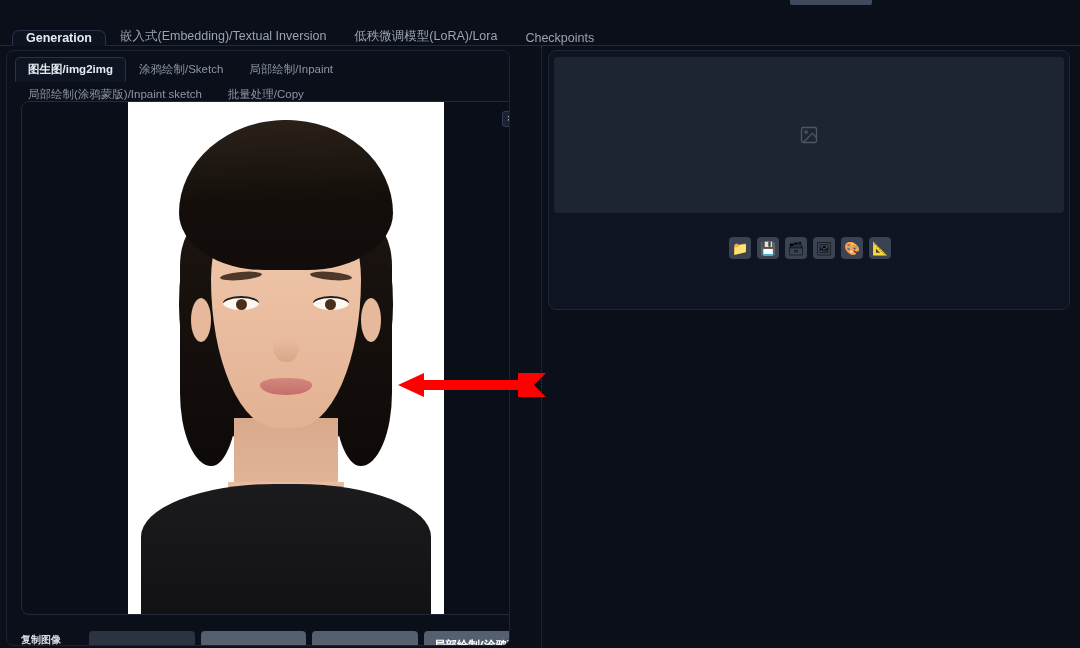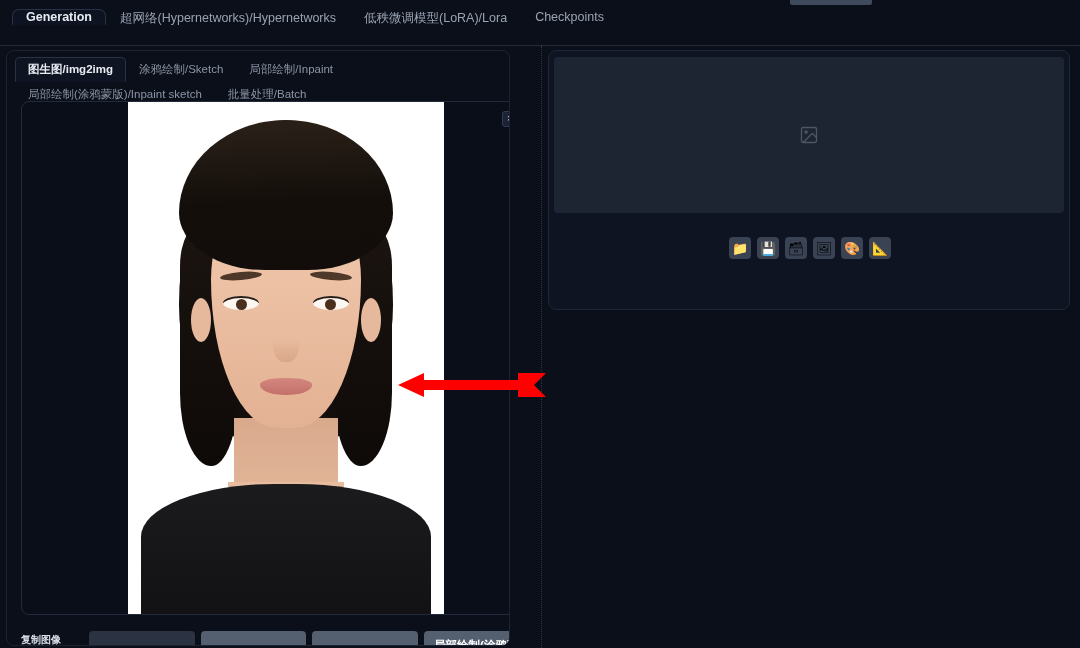--- a/index.html
+++ b/index.html
@@ -14,21 +14,21 @@
   
   .top-artifact {
     position: absolute; left: 790px; top: 0; width: 82px; height: 5px;
     background: #3f4a5c; border-radius: 0 0 2px 2px;
   }
 
   
   .maintabs {
     position: absolute; left: 0; top: 8px; width: 1080px; height: 38px;
     border-bottom: 1px solid #232b3a;
-    display: flex; align-items: flex-start; padding-left: 12px;
+    display: flex; align-items: flex-end; padding-left: 12px;
   }
   .maintab {
     display: flex; align-items: center; padding: 0 13px;
     font-size: 12.5px; color: #9aa3b2; white-space: nowrap;
     cursor: pointer; border: 1px solid transparent;
     position: relative; top: 1px;
   }
   .maintab.active {
     color: #e8ecf2; font-weight: bold;
     background: #0d1320;
@@ -207,40 +207,40 @@
 </head>
 <body>
 
 <div class="top-artifact"></div>
 
 <div class="maintabs">
   <div class="maintab active">
       <span>Generation</span>
     </div>
   <div class="maintab">
-      <span>超网络(Hypernetworks)/Hypernetworks</span>
+      <span>嵌入式(Embedding)/Textual Inversion</span>
     </div>
   <div class="maintab">
       <span>低秩微调模型(LoRA)/Lora</span>
     </div>
   <div class="maintab">
       <span>Checkpoints</span>
     </div>
 </div>
 
 <div class="cols">
 
   <div class="leftpanel">
 
     <div class="subtabs">
       <div class="subtab active"><span>图生图/img2img</span></div>
       <div class="subtab"><span>涂鸦绘制/Sketch</span></div>
       <div class="subtab"><span>局部绘制/Inpaint</span></div>
       <div class="subtab"><span>局部绘制(涂鸦蒙版)/Inpaint sketch</span></div>
-      <div class="subtab"><span>批量处理/Batch</span></div>
+      <div class="subtab"><span>批量处理/Copy</span></div>
     </div>
 
     <div class="canvas-wrap">
       <div class="close-btn">×</div>
 
       <div class="photo">
         <div class="ph-hair"></div>
         <div class="ph-side-l"></div>
         <div class="ph-side-r"></div>
         <div class="ph-ear-l"></div>

